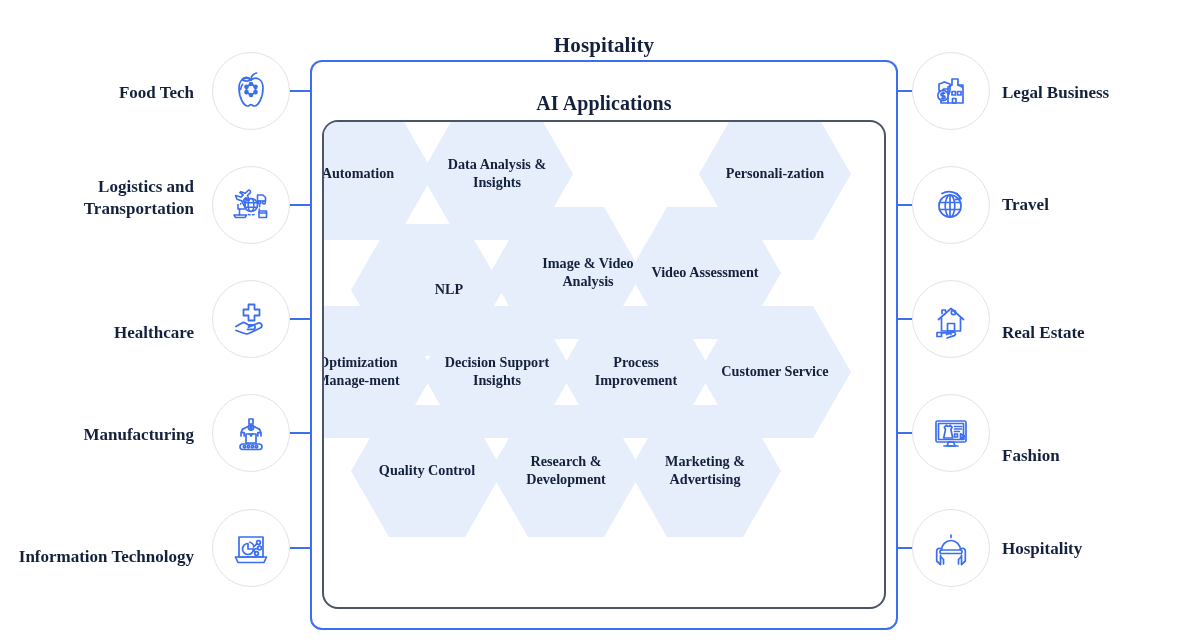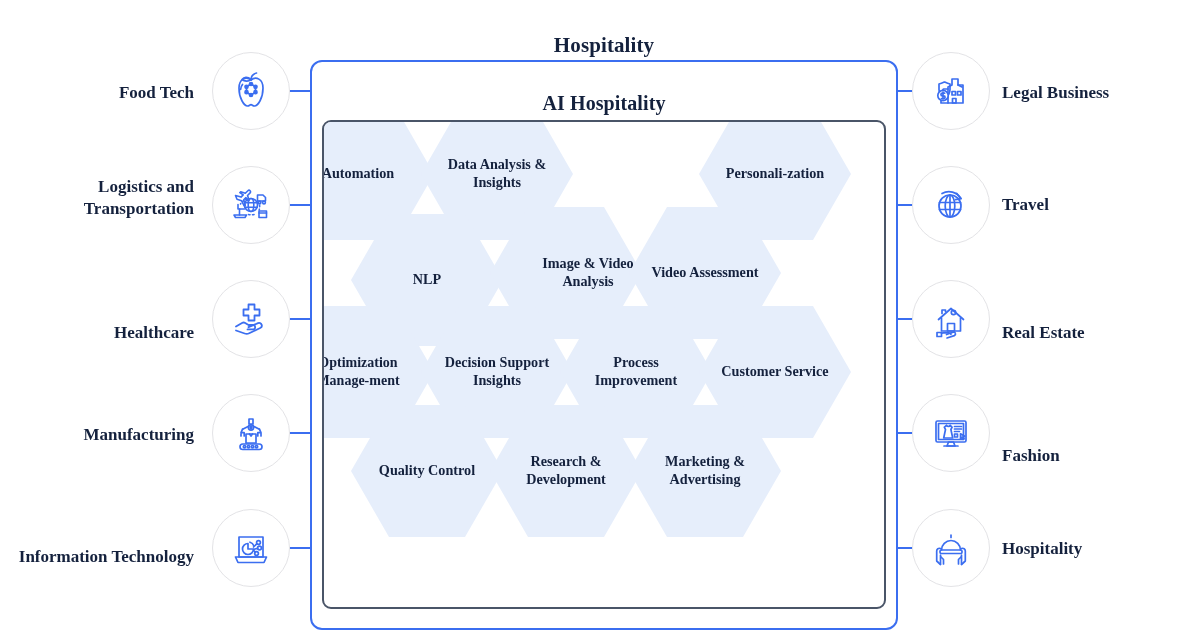--- a/index.html
+++ b/index.html
@@ -44,21 +44,21 @@
     width: 588px; height: 570px;
     border: 2px solid #3b6ef0;
     border-radius: 12px;
     background: transparent;
   }
   .inner-box {
     position: absolute;
     left: 322px; top: 120px;
     width: 564px; height: 489px;
     border: 2.2px solid #4a5568;
-    border-radius: 9px;
+    border-radius: 16px;
     background: #ffffff;
     overflow: hidden;
   }
 
   
   .hex-layer {
     position: absolute;
     left: 0; top: 0;
     width: 560px; height: 485px;
   }
@@ -113,36 +113,36 @@
 </style>
 </head>
 <body>
 
 <div id="stage">
 
   <div class="industries-title">Hospitality</div>
 
   <div class="outer-box"></div>
 
-  <div class="apps-title">AI Hospitality</div>
+  <div class="apps-title">AI Applications</div>
 
   <div class="inner-box">
     <div class="hex-layer">
 
       <div class="hex" style="left:-42px; top:-14px;">
         <span class="hex-label">Automation</span>
       </div>
       <div class="hex" style="left:97px; top:-14px;">
         <span class="hex-label">Data Analysis &amp; Insights</span>
       </div>
       <div class="hex" style="left:375px; top:-14px;">
         <span class="hex-label">Personali-zation</span>
       </div>
 
-      <div class="hex" style="left:27px; top:92px;">
+      <div class="hex" style="left:27px; top:102px;justify-content:flex-end;">
         <span class="hex-label">NLP</span>
       </div>
       <div class="hex" style="left:166px; top:85px;justify-content:flex-end;">
         <span class="hex-label">Image &amp; Video Analysis</span>
       </div>
       <div class="hex" style="left:305px; top:85px;">
         <span class="hex-label">Video Assessment</span>
       </div>
 
       <div class="hex" style="left:-42px; top:184px;">

